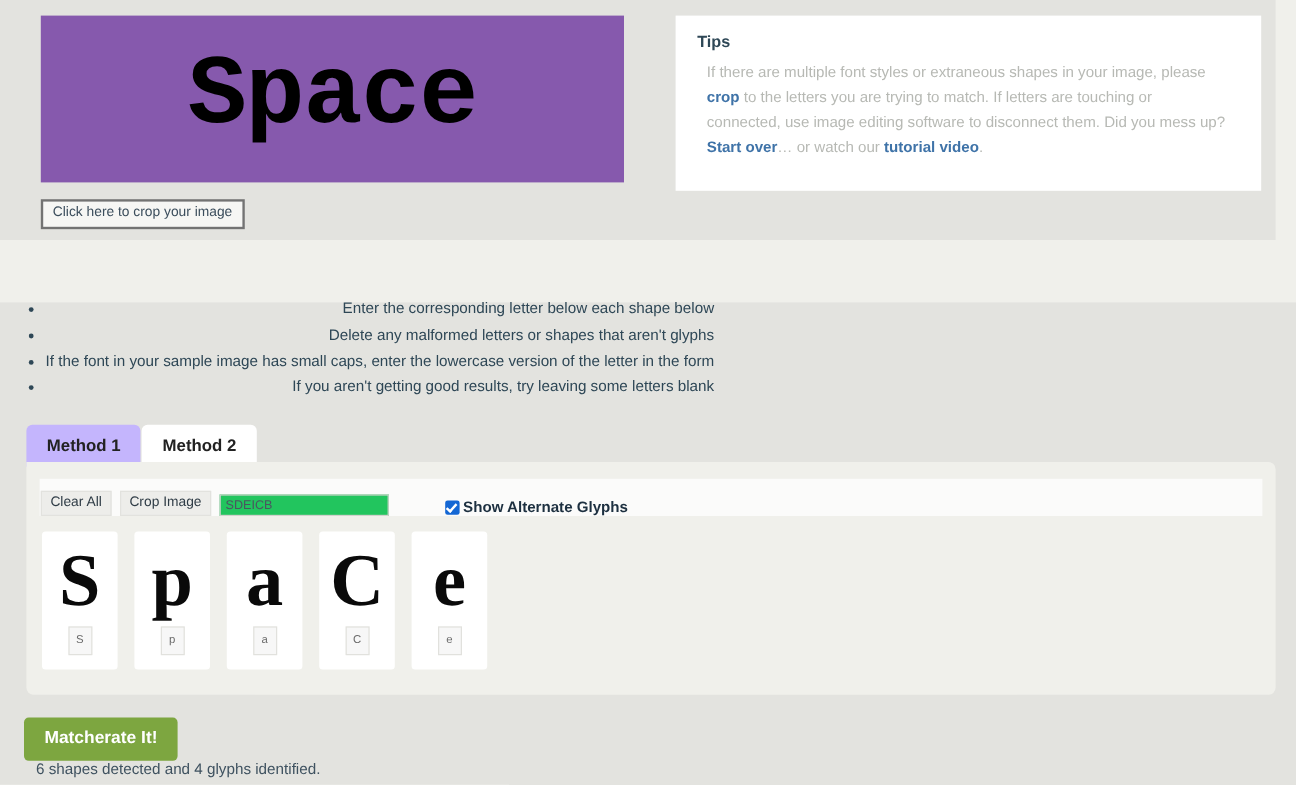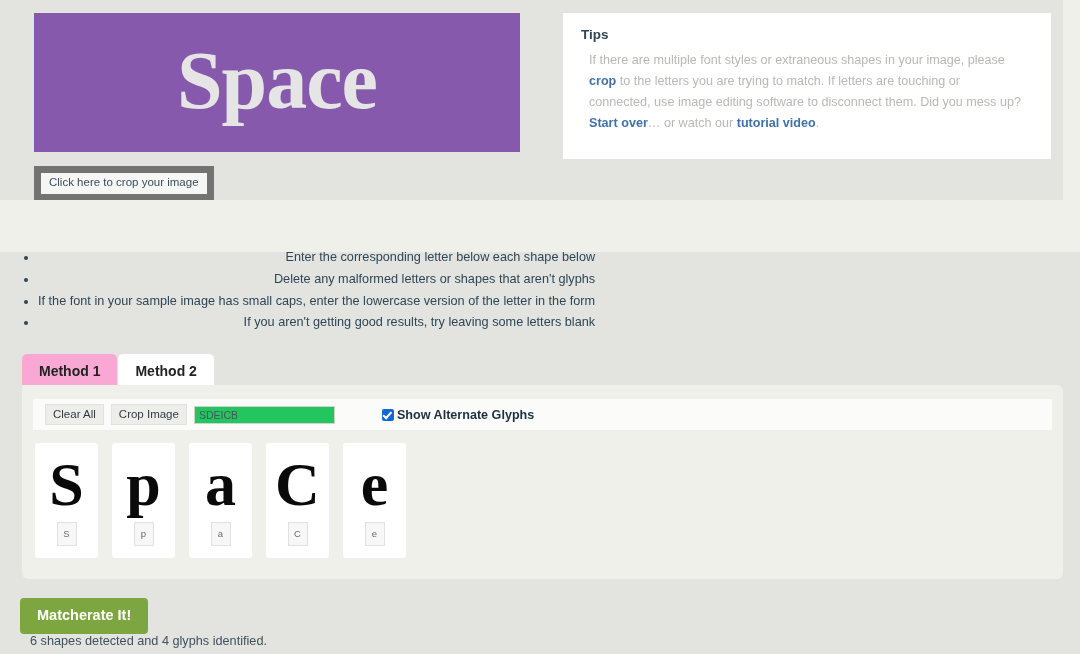--- a/index.html
+++ b/index.html
@@ -17,32 +17,32 @@
     position:absolute;left:0;top:0;width:1063px;height:200px;
     background:#e3e3df;
   }
   .preview-wrap{position:absolute;left:34px;top:13px;}
   .preview-img{
     width:486px;height:139px;
     background:#8659ad;
     display:flex;align-items:center;justify-content:center;
   }
   .preview-word{
-    font-family:Liberation Serif, serif;
+    font-family:Liberation Mono, monospace;
     font-weight:bold;
     font-size:82px;
-    color:#e5e5e5;
+    color:#000000;
     letter-spacing:-1px;
     line-height:1;
     margin-top:-4px;
   }
   .crop-btn{
     position:absolute;left:34px;top:166px;
     background:#f6f6f4;
-    border:7px solid #737373;
+    border:2px solid #737373;
     color:#3b4d5c;
     font-size:11.5px;
     padding:3px 8px 4px 8px;
     line-height:1.2;
     cursor:pointer;
   }
 
   
   .tips{
     position:absolute;left:563px;top:13px;
@@ -83,35 +83,35 @@
 
   
   .tabs{position:absolute;left:22px;top:354px;display:flex;gap:1px;}
   .tab{
     font-size:14px;font-weight:bold;color:#222;
     padding:9px 17px 9px 17px;
     border-radius:5px 5px 0 0;
     cursor:pointer;
     line-height:1.2;
   }
-  .tab.active{background:#f9a8d4;}
+  .tab.active{background:#c4b5fd;}
   .tab.inactive{background:#ffffff;}
 
   .panel{
     position:absolute;left:22px;top:385px;width:1041px;height:194px;
     background:#f0f0eb;
     border-radius:0 6px 6px 6px;
     box-sizing:border-box;
   }
 
   .toolbar{
     position:absolute;left:11px;top:14px;width:1019px;height:31px;
     background:#fbfbfa;
-    display:flex;align-items:center;
-    padding:0 12px;
+    display:flex;align-items:flex-end;
+    padding:0 1px;
     box-sizing:border-box;
   }
   .tb-btn{
     background:#ededea;border:1px solid #e2e2de;color:#2f3c46;
     font-size:11.5px;padding:2px 7px 3px 7px;margin-right:7px;
     line-height:1.25;cursor:pointer;
   }
   .tb-input{
     width:131px;height:14px;
     background:#22c55e;border:1px solid #d2d2cd;

